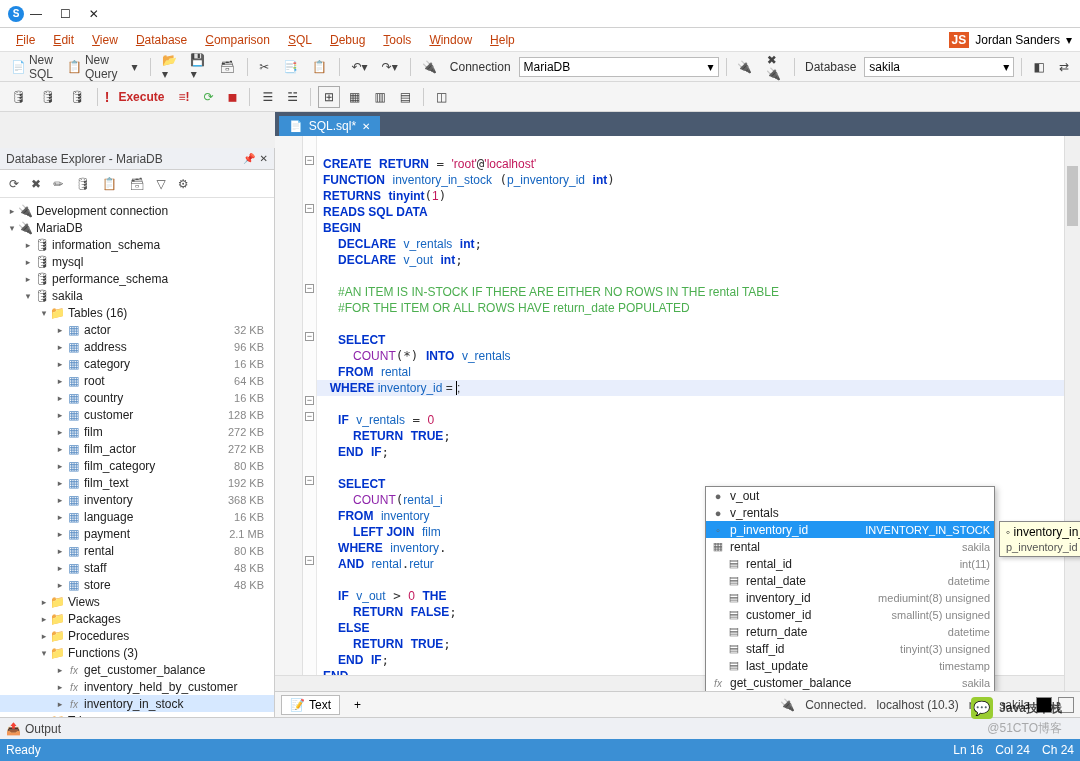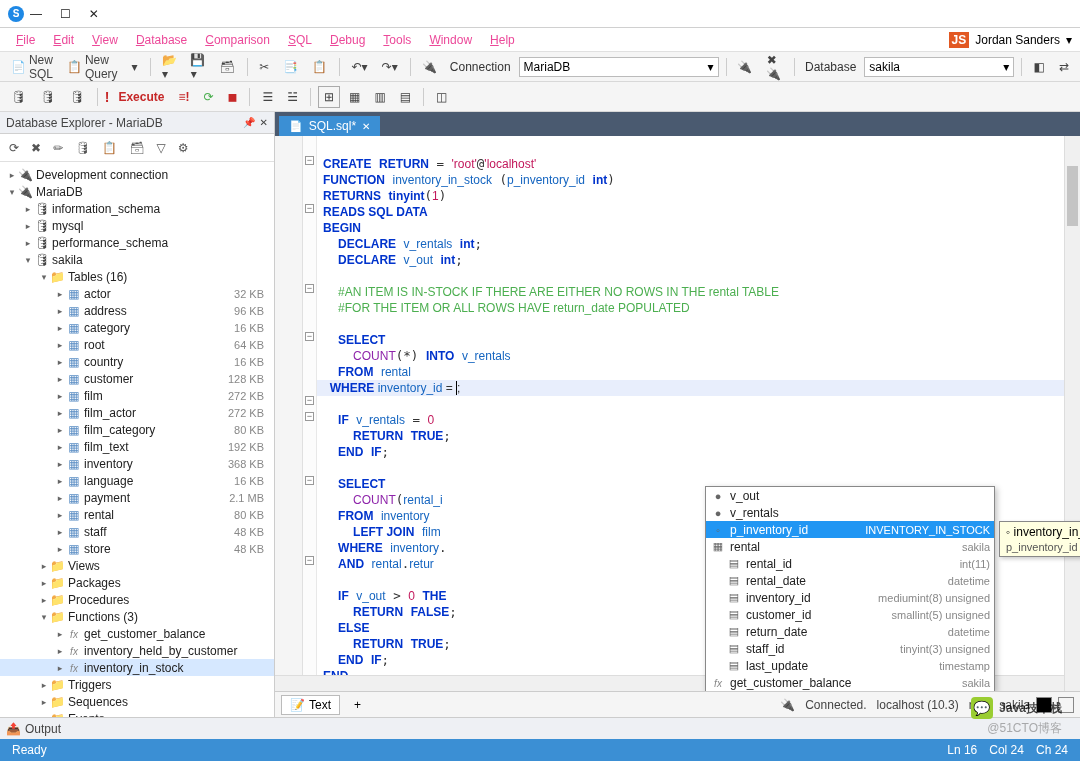--- a/index.html
+++ b/index.html
@@ -2,36 +2,36 @@
 <html><head>
 <meta charset="utf-8">
 <style>
 * { margin:0; padding:0; box-sizing:border-box; font-family:'Segoe UI',Tahoma,sans-serif; font-size:12px; }
 body { width:1080px; height:761px; background:#f0f0f0; overflow:hidden; display:flex; flex-direction:column; }
 .titlebar { height:28px; background:#fff; display:flex; align-items:center; padding:0 8px; border-bottom:1px solid #d0d0d0; }
 .titlebar .logo { width:16px; height:16px; background:#1e88e5; border-radius:50%; color:#fff; display:flex; align-items:center; justify-content:center; font-weight:bold; font-size:10px; margin-right:6px; }
 .titlebar .title { flex:1; color:#333; }
 .win-btns { display:flex; gap:18px; font-size:14px; color:#222; }
 .menubar { height:24px; background:#fff; display:flex; align-items:center; padding:0 8px; gap:2px; border-bottom:1px solid #e0e0e0; }
-.menubar .m { padding:2px 8px; color:#ec4899; cursor:pointer; }
+.menubar .m { padding:2px 8px; color:#c2410c; cursor:pointer; }
 .menubar .m u { text-decoration:underline; }
 .menubar .spacer { flex:1; }
 .menubar .user { display:flex; align-items:center; gap:6px; }
 .menubar .user .badge { background:#e25822; color:#fff; padding:1px 3px; font-size:12px; font-weight:bold; }
 .toolbar { height:30px; background:#f5f5f5; display:flex; align-items:center; padding:0 6px; gap:4px; border-bottom:1px solid #d8d8d8; }
 .toolbar .btn, .toolbar2 .btn { padding:2px 5px; color:#444; cursor:pointer; display:flex; align-items:center; gap:3px; min-height:22px; }
 .toolbar .sep, .toolbar2 .sep { width:1px; height:18px; background:#ccc; margin:0 3px; }
 .toolbar .lbl { color:#333; margin:0 4px; }
 .toolbar .combo { background:#fff; border:1px solid #bbb; height:20px; padding:0 4px; min-width:90px; display:flex; align-items:center; justify-content:space-between; }
 .toolbar .combo.w { min-width:200px; }
 .toolbar2 { height:30px; background:#f5f5f5; display:flex; align-items:center; padding:0 6px; gap:4px; border-bottom:1px solid #d8d8d8; }
 .toolbar2 .exec { color:#c62828; font-weight:bold; }
 .toolbar2 .excl { color:#c62828; font-weight:bold; font-size:14px; }
 .content { flex:1; display:flex; min-height:0; }
-.sidepanel { width:275px; background:#fff; border-right:1px solid #ccc; display:flex; flex-direction:column; }
+.sidepanel { width:275px; background:#fff; border-right:1px solid #ccc; display:flex; flex-direction:column;margin-top:36px; }
 .sidepanel .hdr { height:22px; background:#eef0f4; display:flex; align-items:center; padding:0 6px; color:#444; border-bottom:1px solid #d0d0d0; }
 .sidepanel .hdr .t { flex:1; }
 .sidepanel .hdr .pin { font-size:10px; cursor:pointer; margin-left:4px; }
 .sidepanel .ptb { height:28px; display:flex; align-items:center; padding:0 4px; gap:2px; border-bottom:1px solid #e0e0e0; }
 .sidepanel .ptb .ico { padding:3px 5px; cursor:pointer; color:#555; }
 .tree { flex:1; overflow:auto; padding:4px 0; }
 .tree .node { display:flex; align-items:center; height:17px; cursor:pointer; white-space:nowrap; }
 .tree .node .arr { width:12px; text-align:center; color:#666; font-size:9px; }
 .tree .node .ic { width:16px; text-align:center; font-size:11px; }
 .tree .node .txt { flex:1; color:#222; padding-left:2px; }
@@ -70,21 +70,21 @@
 .intelli .row .fx-i { color:#888; font-style:italic; font-size:10px; }
 .tooltip { position:absolute; left:724px; top:385px; background:#ffffe1; border:1px solid #888; padding:3px 6px; font-size:12px; box-shadow:2px 2px 4px rgba(0,0,0,0.2); z-index:6; white-space:nowrap; }
 .tooltip .l2 { color:#555; font-size:11px; margin-top:2px; }
 .bottom-tabs { height:26px; background:#f5f5f5; border-top:1px solid #ccc; display:flex; align-items:center; padding:0 6px; gap:6px; }
 .bottom-tabs .bt { padding:2px 8px; background:#fff; border:1px solid #bbb; cursor:pointer; display:flex; align-items:center; gap:4px; }
 .bottom-tabs .sp { flex:1; }
 .bottom-tabs .stat { display:flex; align-items:center; gap:10px; color:#444; }
 .bottom-tabs .stat .conn-ico { color:#8bc34a; }
 .bottom-tabs .sq { width:16px; height:16px; border:1px solid #888; cursor:pointer; }
 .output-bar { height:22px; background:#eef0f4; border-top:1px solid #ccc; display:flex; align-items:center; padding:0 6px; color:#444; gap:4px; }
-.statusbar { height:22px; background:#3b8fd4; color:#fff; display:flex; align-items:center; padding:0 12px; }
+.statusbar { height:22px; background:#3b8fd4; color:#fff; display:flex; align-items:center; padding:0 6px; }
 .statusbar .r { flex:1; }
 .statusbar .pos { margin-left:12px; }
 .watermark { position:absolute; right:18px; bottom:42px; color:rgba(0,0,0,0.72); font-size:24px; font-weight:bold; display:flex; align-items:center; gap:6px; pointer-events:none; z-index:10; }
 .watermark .wb { position:absolute; right:0; bottom:-18px; color:rgba(120,120,120,0.6); font-size:12px; font-weight:normal; }
 .watermark .wico { width:22px; height:22px; background:#9acd32; border-radius:4px; display:flex; align-items:center; justify-content:center; color:#fff; font-size:14px;}
 .scroll-v { position:absolute; right:0; top:0; width:16px; height:100%; background:#f0f0f0; border-left:1px solid #ddd; }
 .scroll-v .thumb { position:absolute; left:2px; right:2px; top:30px; height:60px; background:#c4c4c4; }
 .scroll-h { position:absolute; left:0; right:16px; bottom:0; height:16px; background:#f0f0f0; border-top:1px solid #ddd; }
 </style>
 </head>

